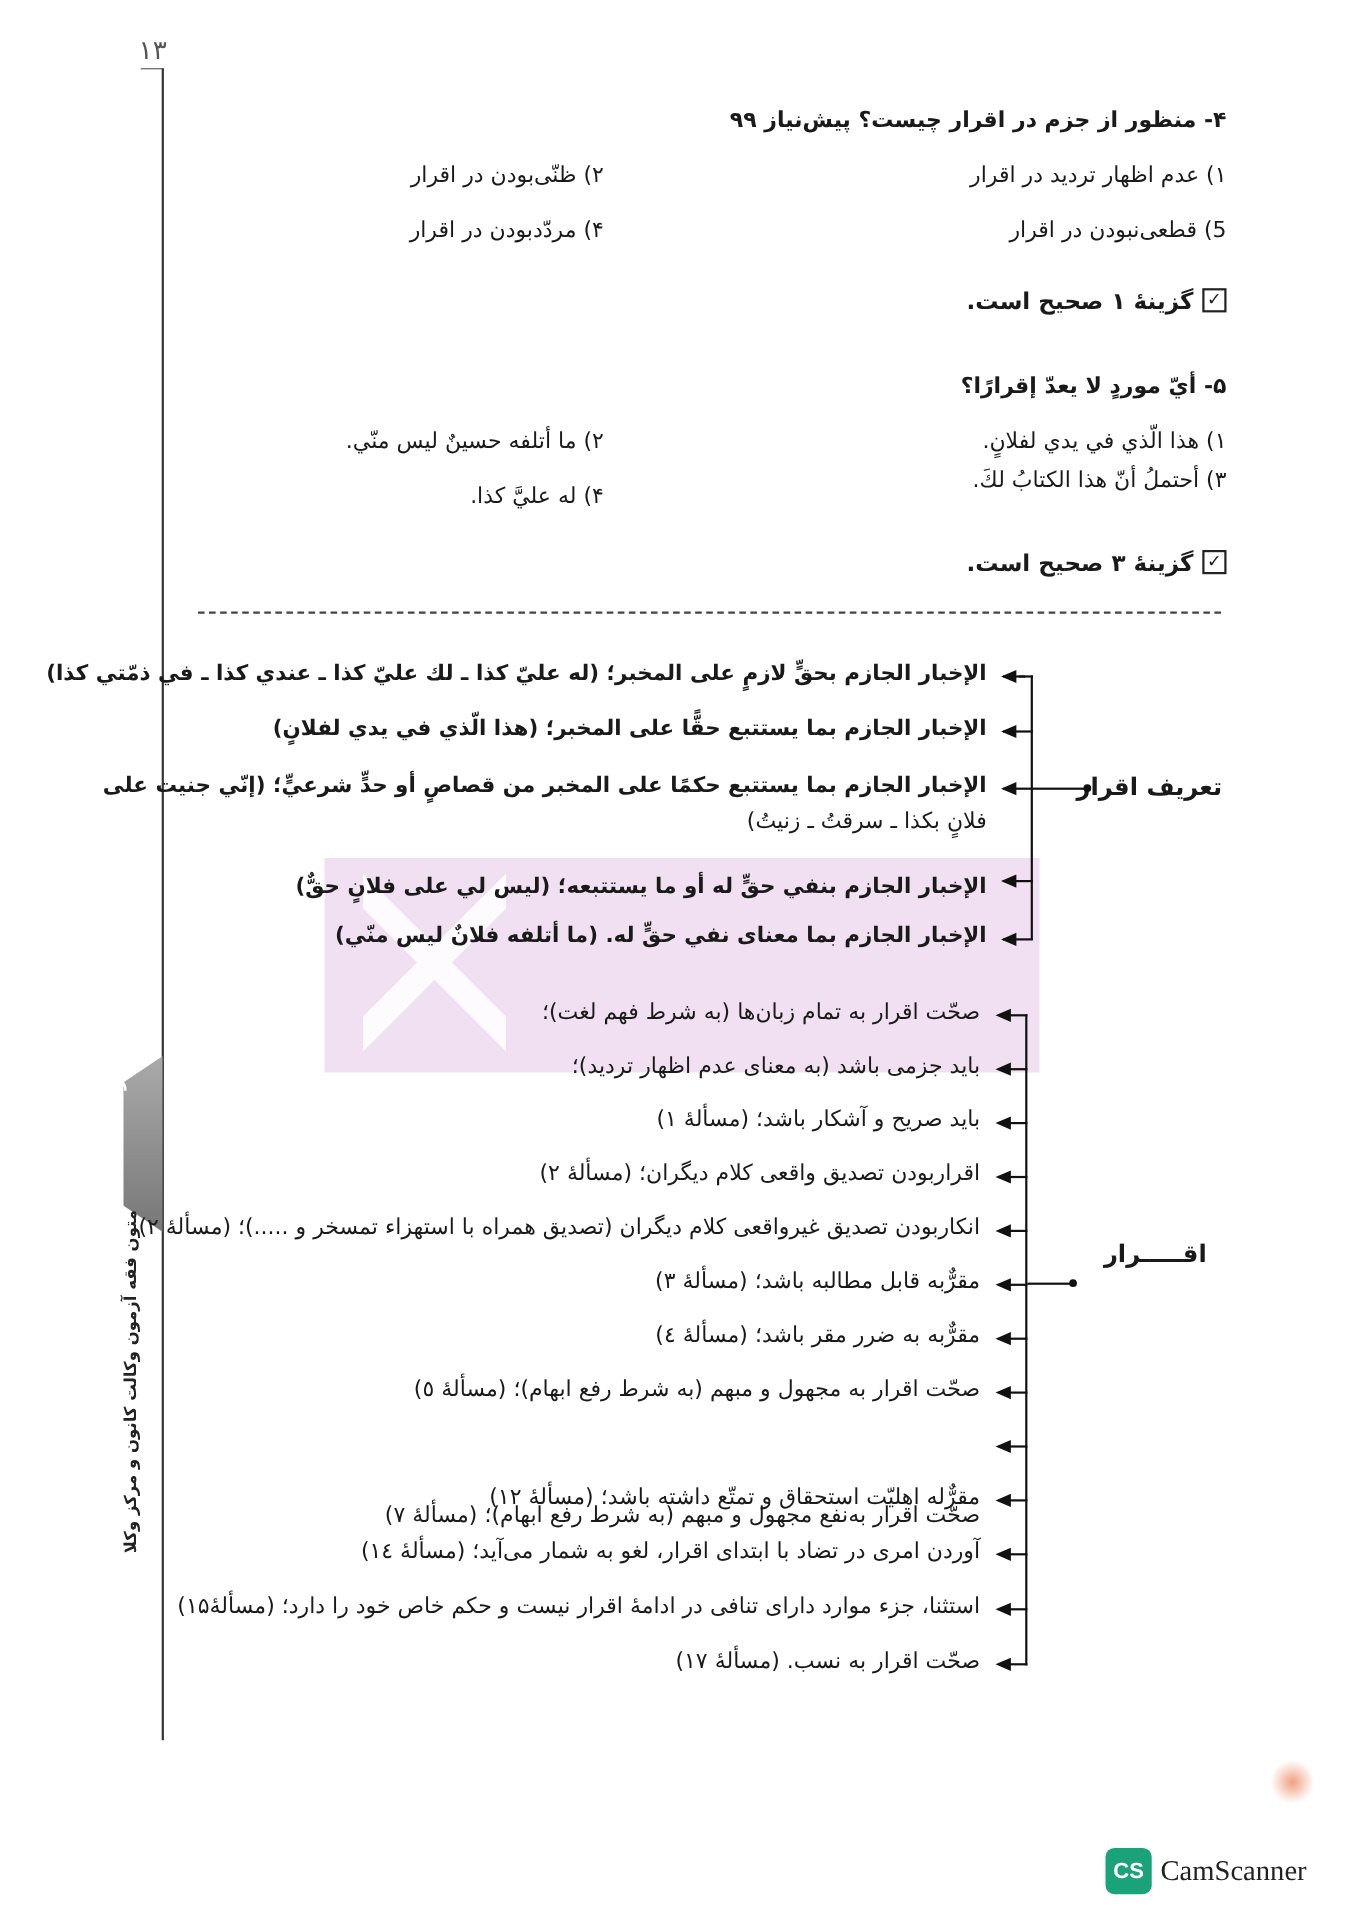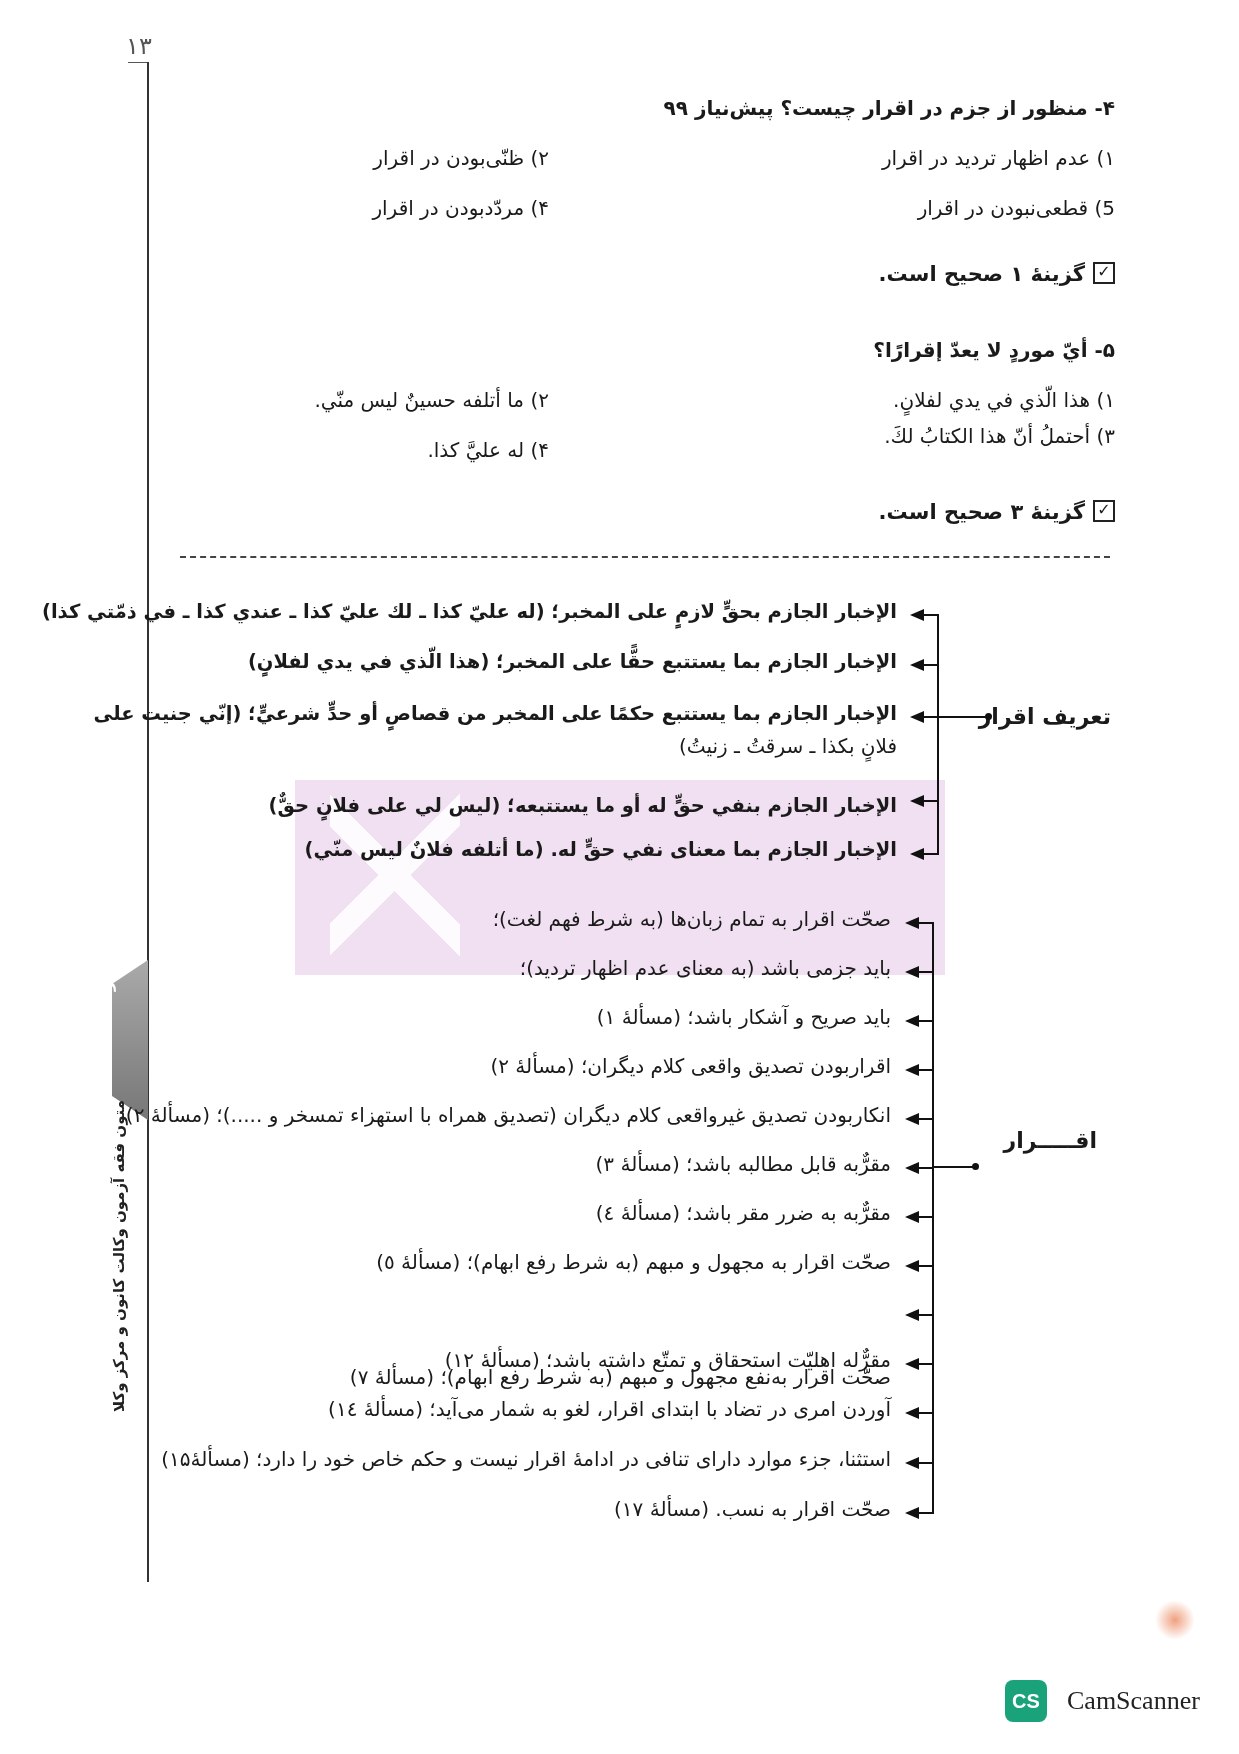--- a/index.html
+++ b/index.html
@@ -64,21 +64,21 @@
   }
   .item.bold { font-weight:bold; font-size:19.5px; }
   .arrow {
     position:absolute; width:0; height:0;
     border-top:6px solid transparent; border-bottom:6px solid transparent;
     border-right:14px solid #111;
   }
   .arrow-stem { position:absolute; height:2px; background:#111; width:20px; }
 
   .camscanner {
-    position:absolute; left:1005px; top:1680px; display:flex; align-items:center; gap:20px;
+    position:absolute; left:1005px; top:1680px; display:flex; align-items:center; gap:8px;
   }
   .cs-icon {
     width:42px; height:42px; border-radius:8px; background:#1aa37a;
     color:#fff; font-weight:bold; font-size:20px; display:flex; align-items:center; justify-content:center;
     font-family:"Liberation Sans",sans-serif;
   }
   .cs-text { font-family:"Liberation Serif",serif; font-size:26px; color:#222; }
   .corner-stain {
     position:absolute; left:1155px; top:1600px; width:40px; height:40px;
     background:radial-gradient(circle,#f0a080 0%,rgba(240,160,128,0) 70%);

